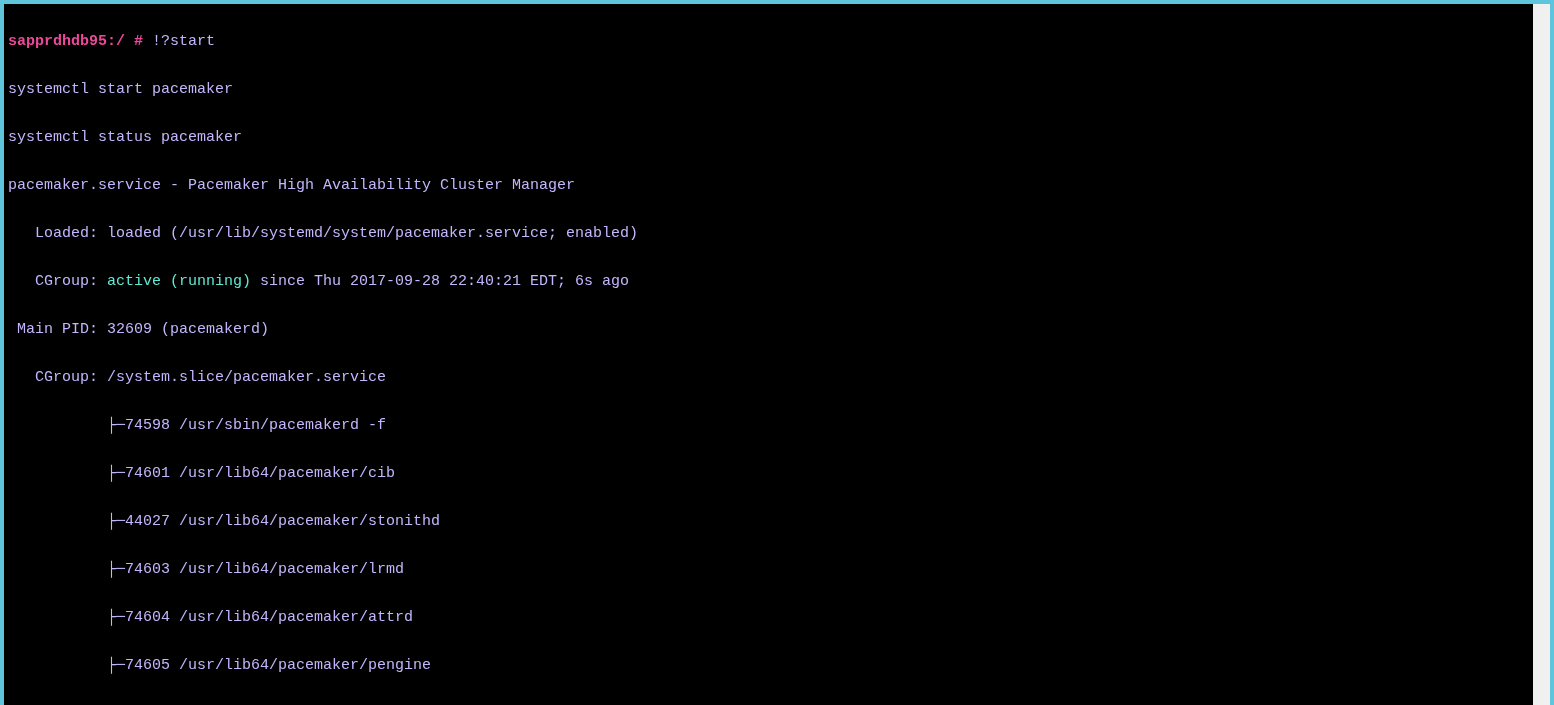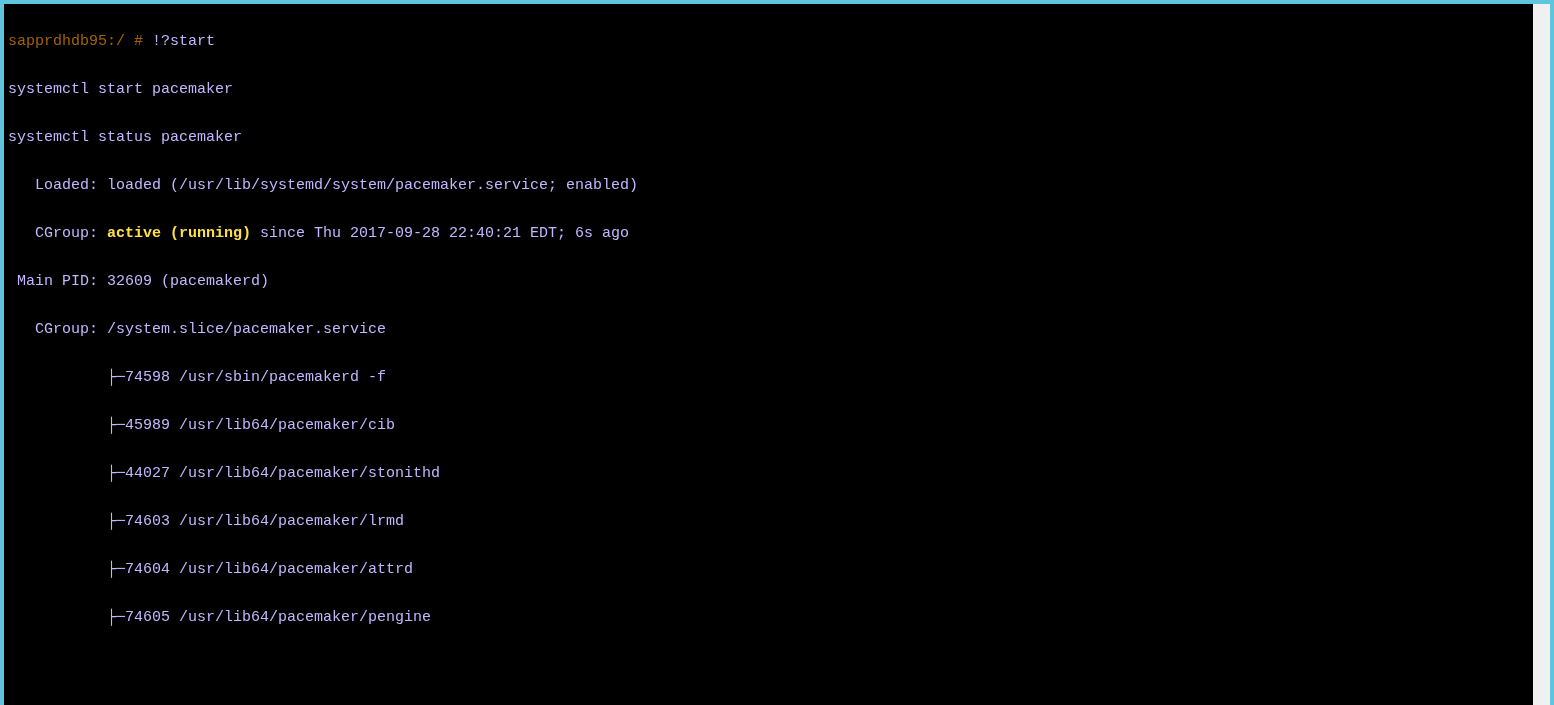--- a/index.html
+++ b/index.html
@@ -17,26 +17,26 @@
     .terminal {
       background: #000;
       color: #c8c8c8;
       padding: 2px 4px;
       position: relative;
       min-height: 697px;
       white-space: pre;
       overflow: hidden;
     }
     .prompt {
-      color: #a16207;
-      font-weight: normal;
+      color: #ec4899;
+      font-weight: bold;
     }
     .green {
-      color: #fde047;
-      font-weight: bold;
+      color: #5eead4;
+      font-weight: normal;
     }
     .white {
       color: #c4b5fd;
     }
     .scrollbar {
       position: absolute;
       right: 0;
       top: 0;
       bottom: 0;
       width: 17px;
@@ -54,26 +54,27 @@
       display: block;
     }
   </style>
 </head>
 <body>
 
 <div class="terminal">
 <span class="line"><span class="prompt">sapprdhdb95:/ #</span> <span class="white">!?start</span></span>
 <span class="line white">systemctl start pacemaker</span>
 <span class="line white">systemctl status pacemaker</span>
+<span class="line white">pacemaker.service - Pacemaker High Availability Cluster Manager</span>
 <span class="line white">   Loaded: loaded (/usr/lib/systemd/system/pacemaker.service; enabled)</span>
 <span class="line"><span class="white">   CGroup: </span><span class="green">active (running)</span><span class="white"> since Thu 2017-09-28 22:40:21 EDT; 6s ago</span></span>
 <span class="line white"> Main PID: 32609 (pacemakerd)</span>
 <span class="line white">   CGroup: /system.slice/pacemaker.service</span>
 <span class="line white">           ├─74598 /usr/sbin/pacemakerd -f</span>
-<span class="line white">           ├─45989 /usr/lib64/pacemaker/cib</span>
+<span class="line white">           ├─74601 /usr/lib64/pacemaker/cib</span>
 <span class="line white">           ├─44027 /usr/lib64/pacemaker/stonithd</span>
 <span class="line white">           ├─74603 /usr/lib64/pacemaker/lrmd</span>
 <span class="line white">           ├─74604 /usr/lib64/pacemaker/attrd</span>
 <span class="line white">           ├─74605 /usr/lib64/pacemaker/pengine</span>
 
 <span class="line"></span>
 
 
 
 

